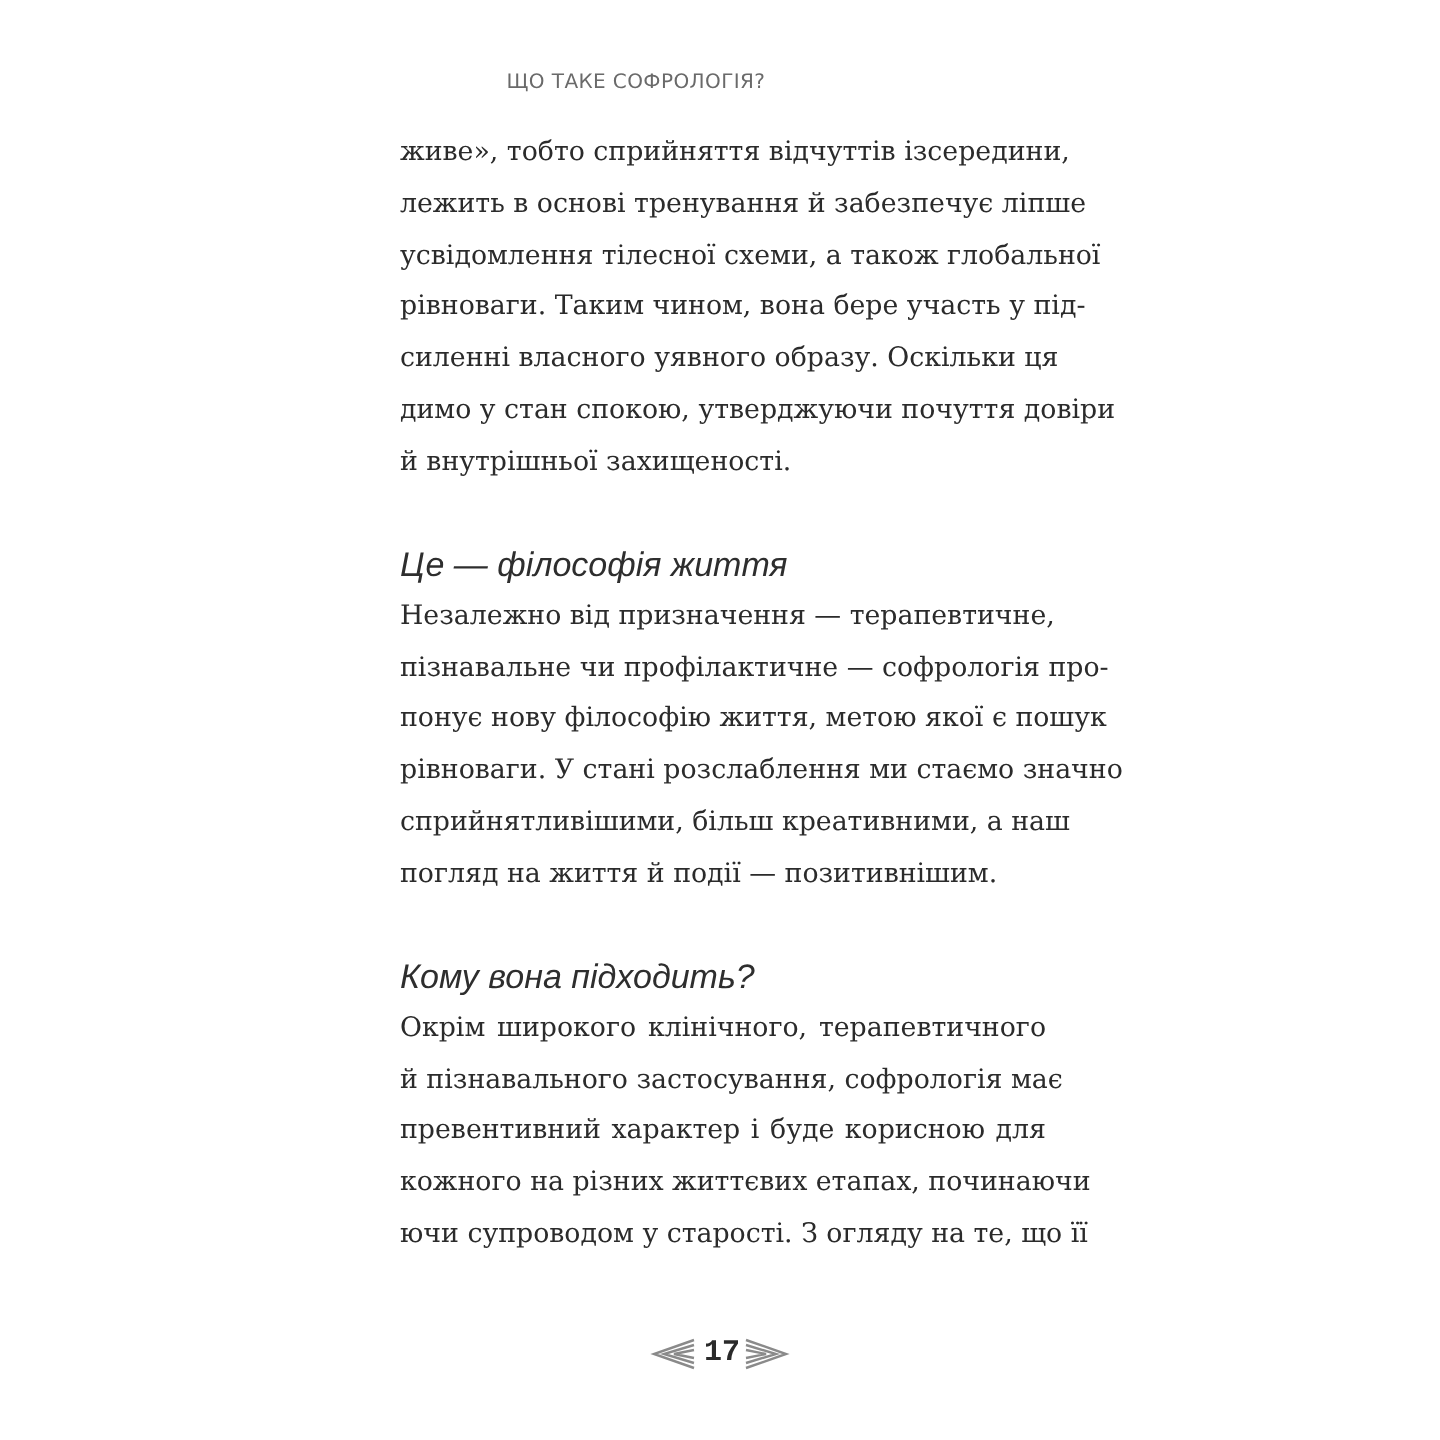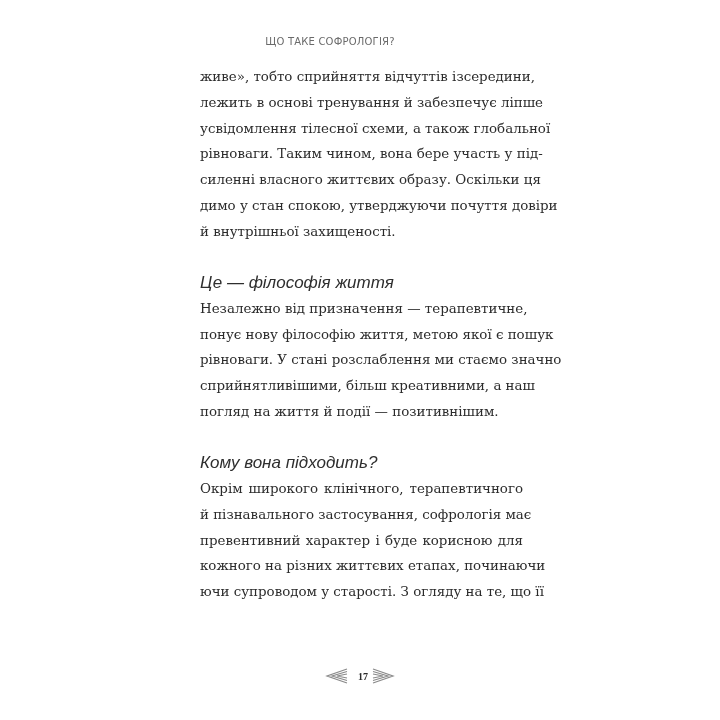--- a/index.html
+++ b/index.html
@@ -17,21 +17,20 @@
     .running-head {
       position: absolute;
       top: 36px;
       left: 0;
       width: 636px;
       text-align: center;
       font-family: "DejaVu Sans", sans-serif;
       font-size: 10px;
       letter-spacing: 0.2px;
       color: #6a6a6a;
-      margin-left: 12px;
     }
     .text-block {
       position: absolute;
       left: 200px;
       top: 64px;
       width: 323px;
       font-family: "DejaVu Serif", serif;
       font-size: 13.4px;
       line-height: 25.75px;
       color: #2b2b2b;
@@ -64,49 +63,50 @@
       top: 668px;
       left: 0;
       width: 720px;
       display: flex;
       justify-content: center;
       align-items: center;
       gap: 4px;
     }
     .folio svg { display: block; }
     .folio-num {
-      font-family: Liberation Serif, serif;
+      font-family: Liberation Mono, monospace;
       font-weight: bold;
-      font-size: 10px;
+      font-size: 15px;
       color: #2a2a2a;
       width: 16px;
-      text-align: right;
+      text-align: left;
     }
   </style>
 </head>
 <body>
 
 <div class="running-head">ЩО ТАКЕ СОФРОЛОГІЯ?</div>
 
 <div class="text-block">
   <div>
     <span class="line">живе», тобто сприйняття відчуттів ізсередини,</span>
     <span class="line">лежить в основі тренування й забезпечує ліпше</span>
     <span class="line">усвідомлення тілесної схеми, а також глобальної</span>
     <span class="line">рівноваги. Таким чином, вона бере участь у під-</span>
-    <span class="line">силенні власного життєвих образу. Оскільки ця</span>
+    <span class="line">силенні власного уявного образу. Оскільки ця</span>
     <span class="line">димо у стан спокою, утверджуючи почуття довіри</span>
     <span class="line last">й внутрішньої захищеності.</span>
   </div>
 
   <span class="gap"></span>
 
   <div>
     <span class="subhead">Це — філософія життя</span>
     <span class="line">Незалежно від призначення — терапевтичне,</span>
+    <span class="line">пізнавальне чи профілактичне — софрологія про-</span>
     <span class="line">понує нову філософію життя, метою якої є пошук</span>
     <span class="line">рівноваги. У стані розслаблення ми стаємо значно</span>
     <span class="line">сприйнятливішими, більш креативними, а наш</span>
     <span class="line last">погляд на життя й події — позитивнішим.</span>
   </div>
 
   <span class="gap"></span>
 
   <div>
     <span class="subhead">Кому вона підходить?</span>

